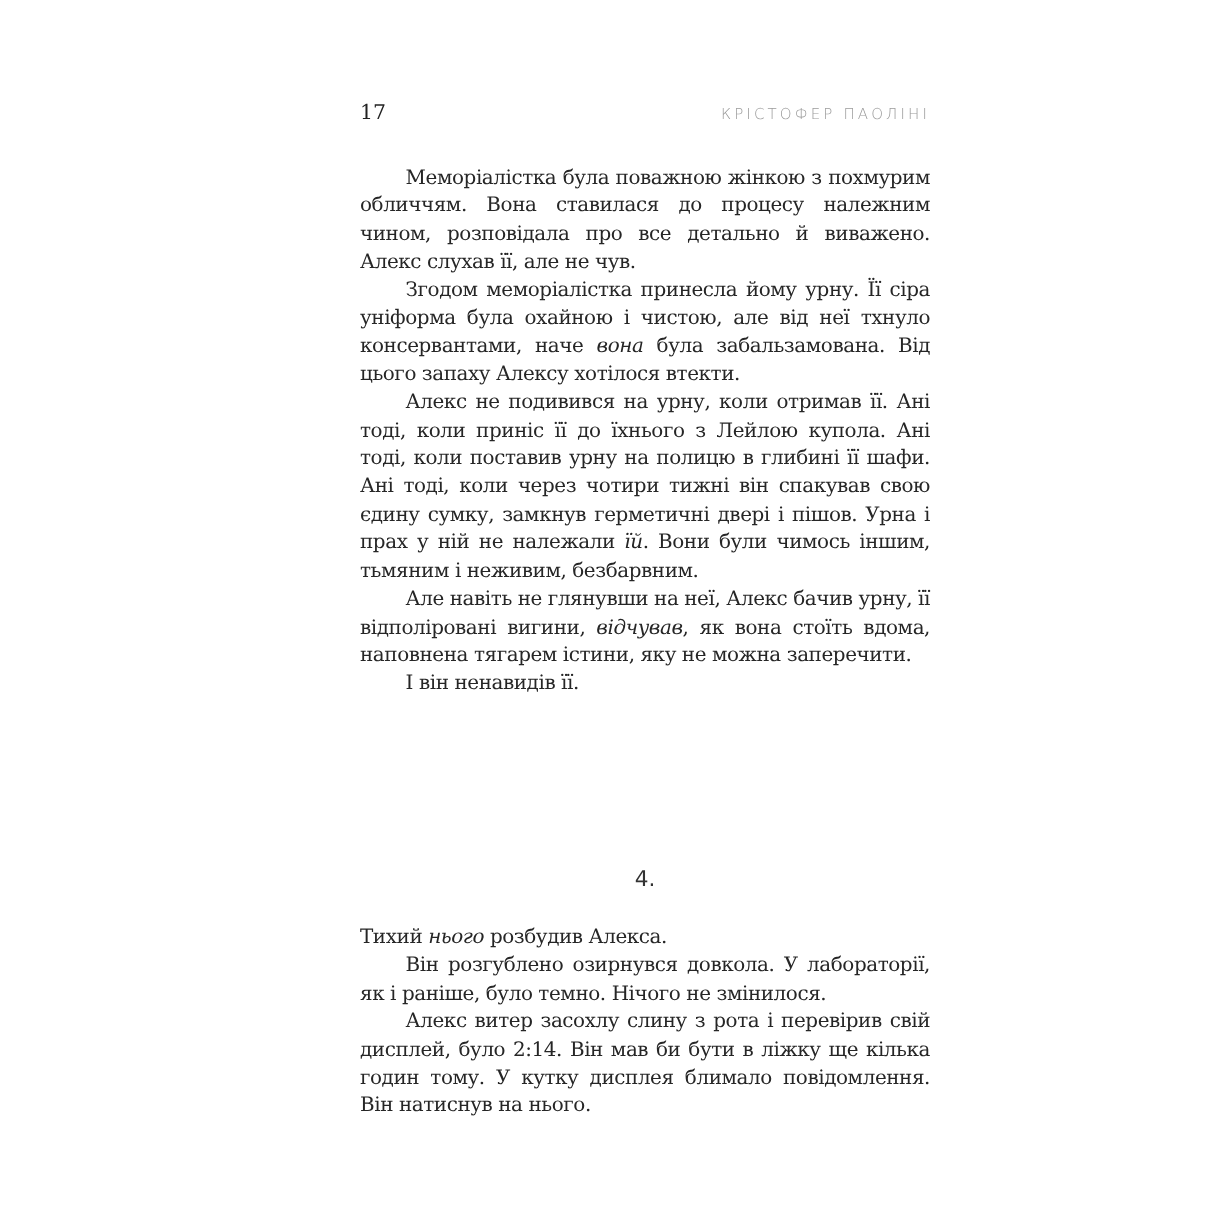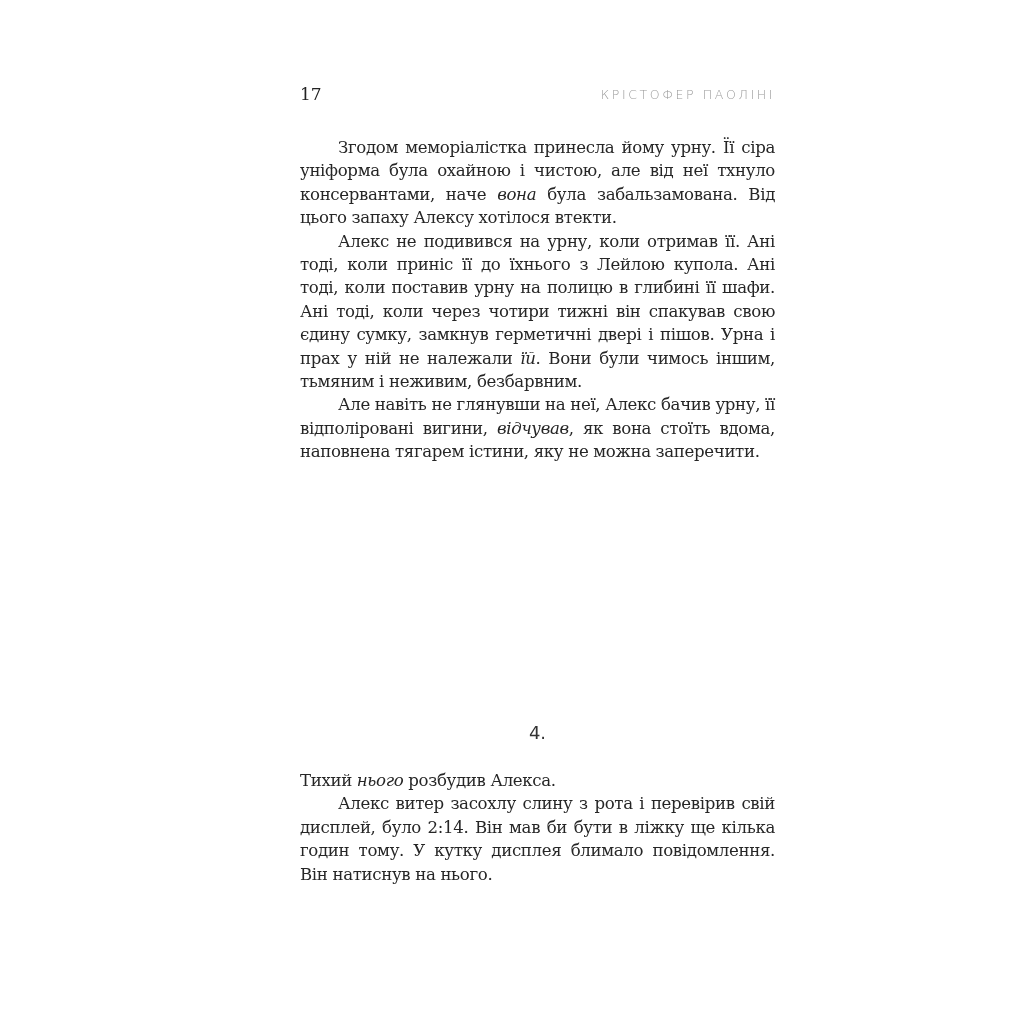--- a/index.html
+++ b/index.html
@@ -20,24 +20,27 @@
 </head>
 <body>
 
 <div class="page">
   <div class="header">
     <span class="page-num">17</span>
     <span class="running-head">КРІСТОФЕР ПАОЛІНІ</span>
   </div>
 
   <div class="body-text">
+      <p class="indent">Меморіалістка була поважною жінкою з похмурим обличчям. Вона ставилася до процесу належним чином, розповідала про все детально й виважено. Алекс слухав її, але не чув.</p>
       <p class="indent">Згодом меморіалістка принесла йому урну. Її сіра уніформа була охайною і чистою, але від неї тхнуло кон­сервантами, наче <i>вона</i> була забальзамована. Від цього запаху Алексу хотілося втекти.</p>
       <p class="indent">Алекс не подивився на урну, коли отримав її. Ані тоді, коли приніс її до їхнього з Лейлою купола. Ані тоді, коли поставив урну на полицю в глибині її шафи. Ані тоді, коли через чотири тижні він спакував свою єдину сумку, замкнув герметичні двері і пішов. Урна і прах у ній не належали <i>їй</i>. Вони були чимось іншим, тьмяним і неживим, безбарвним.</p>
       <p class="indent">Але навіть не глянувши на неї, Алекс бачив урну, її відполіровані вигини, <i>відчував</i>, як вона стоїть вдома, наповнена тягарем істини, яку не можна заперечити.</p>
+      <p class="indent">І він ненавидів її.</p>
     </div>
 
   <div class="section-mark">4.</div>
 
   <div class="body-text2">
       <p>Тихий <i>нього</i> розбудив Алекса.</p>
+      <p class="indent">Він розгублено озирнувся довкола. У лабораторії, як і раніше, було темно. Нічого не змінилося.</p>
       <p class="indent">Алекс витер засохлу слину з рота і перевірив свій дисплей, було 2:14. Він мав би бути в ліжку ще кілька годин тому. У кутку дисплея блимало повідомлення. Він натиснув на нього.</p>
     </div>
 </div>
 
 </body></html>

